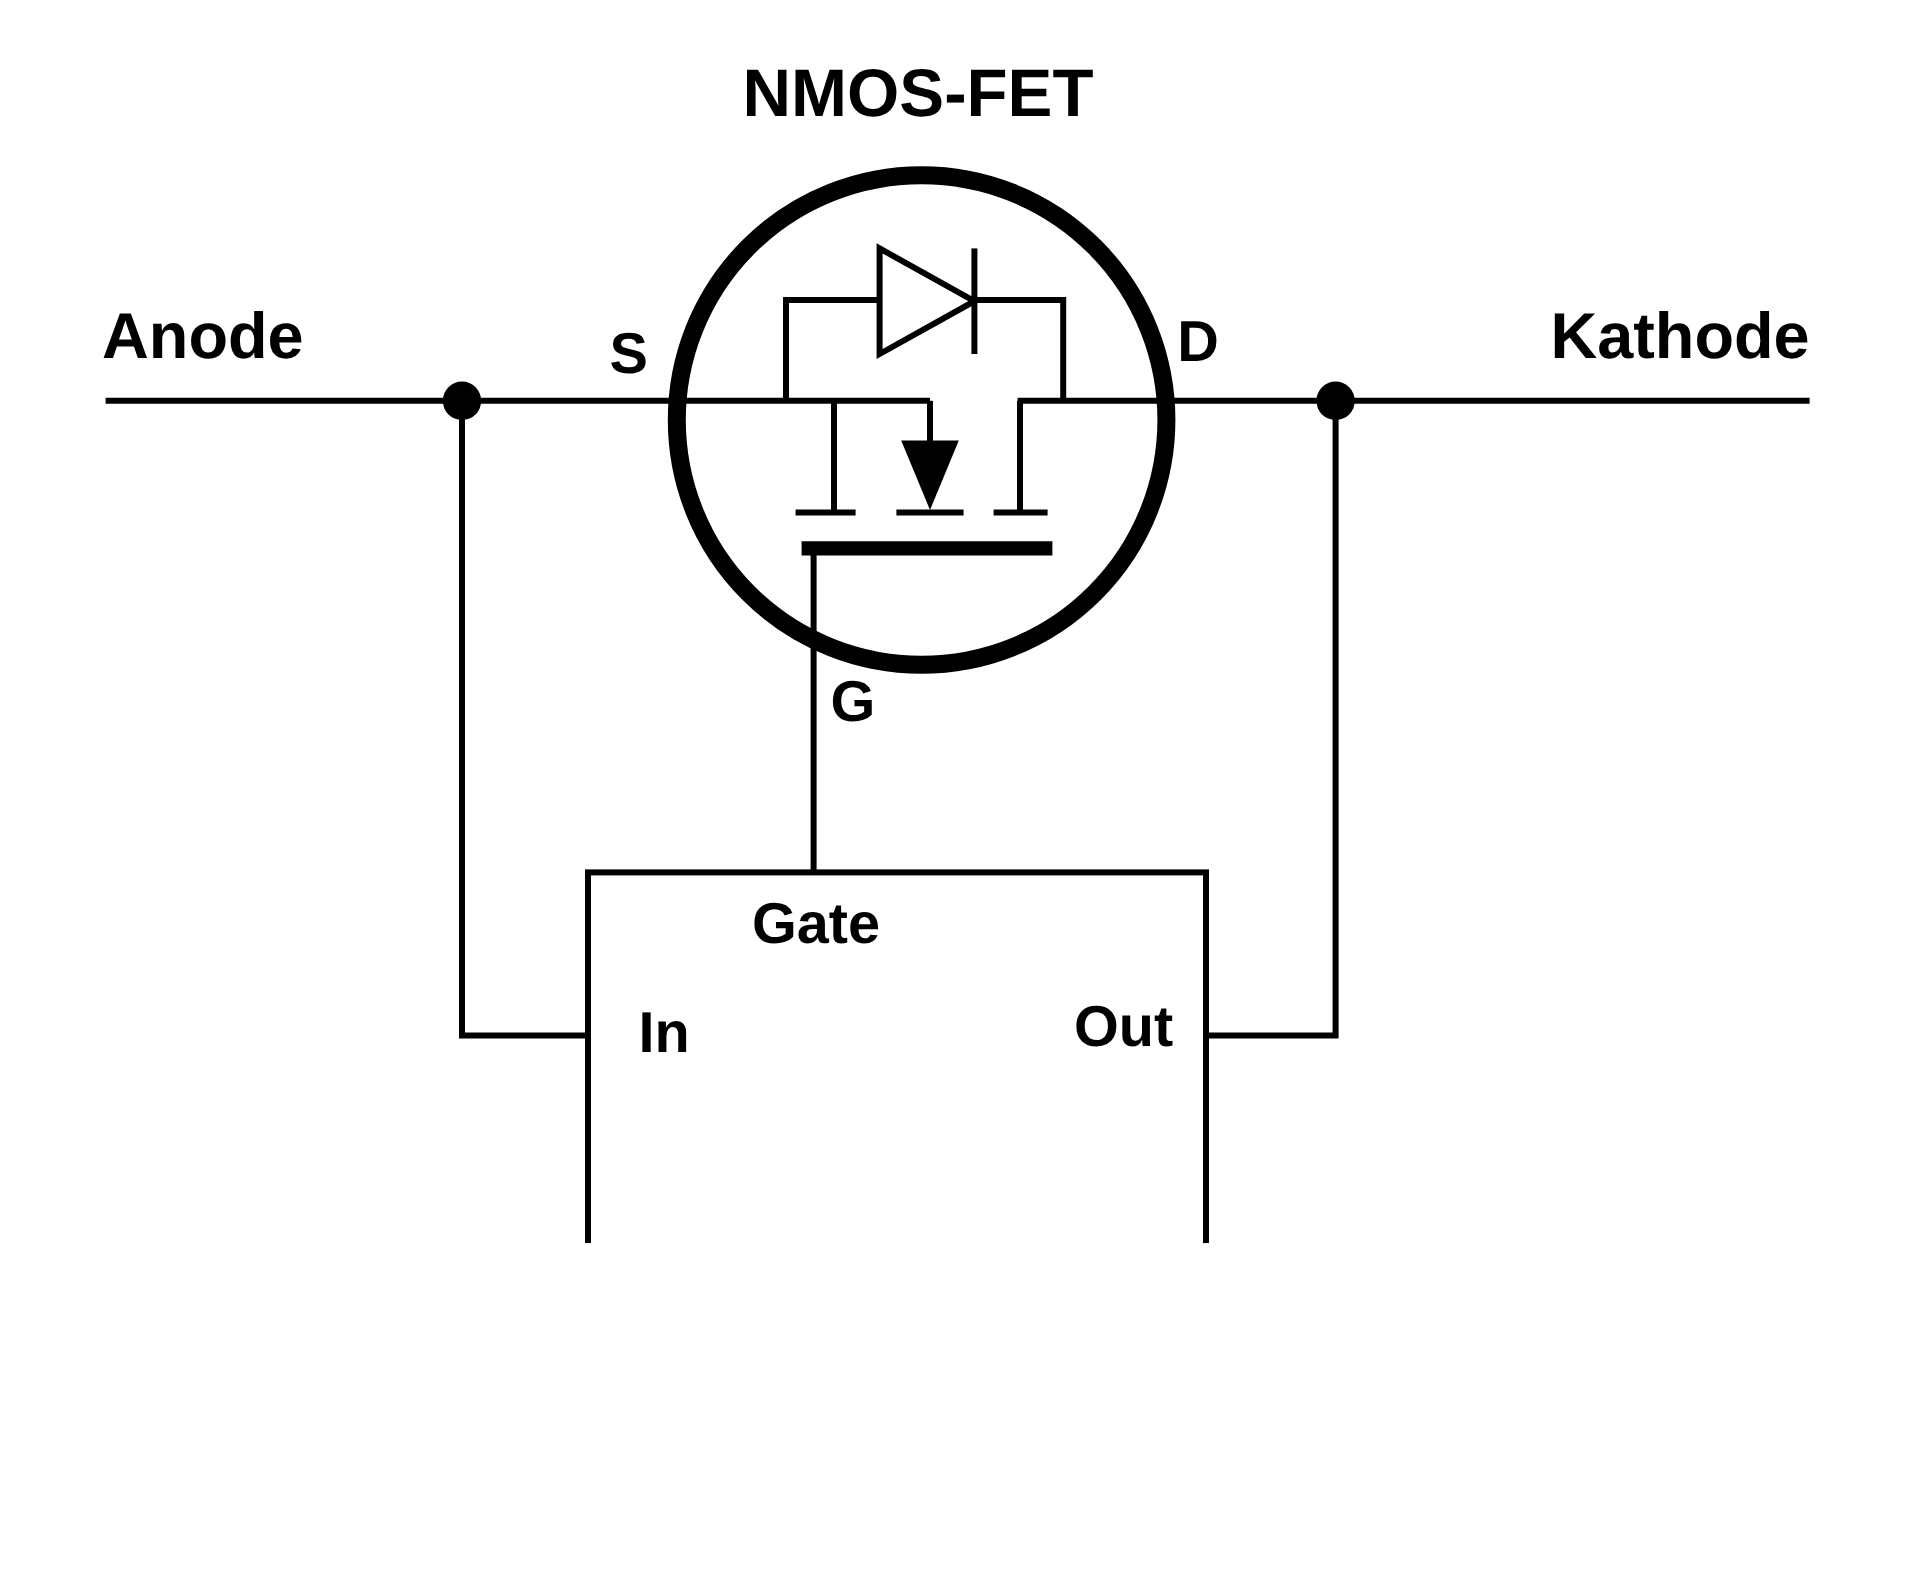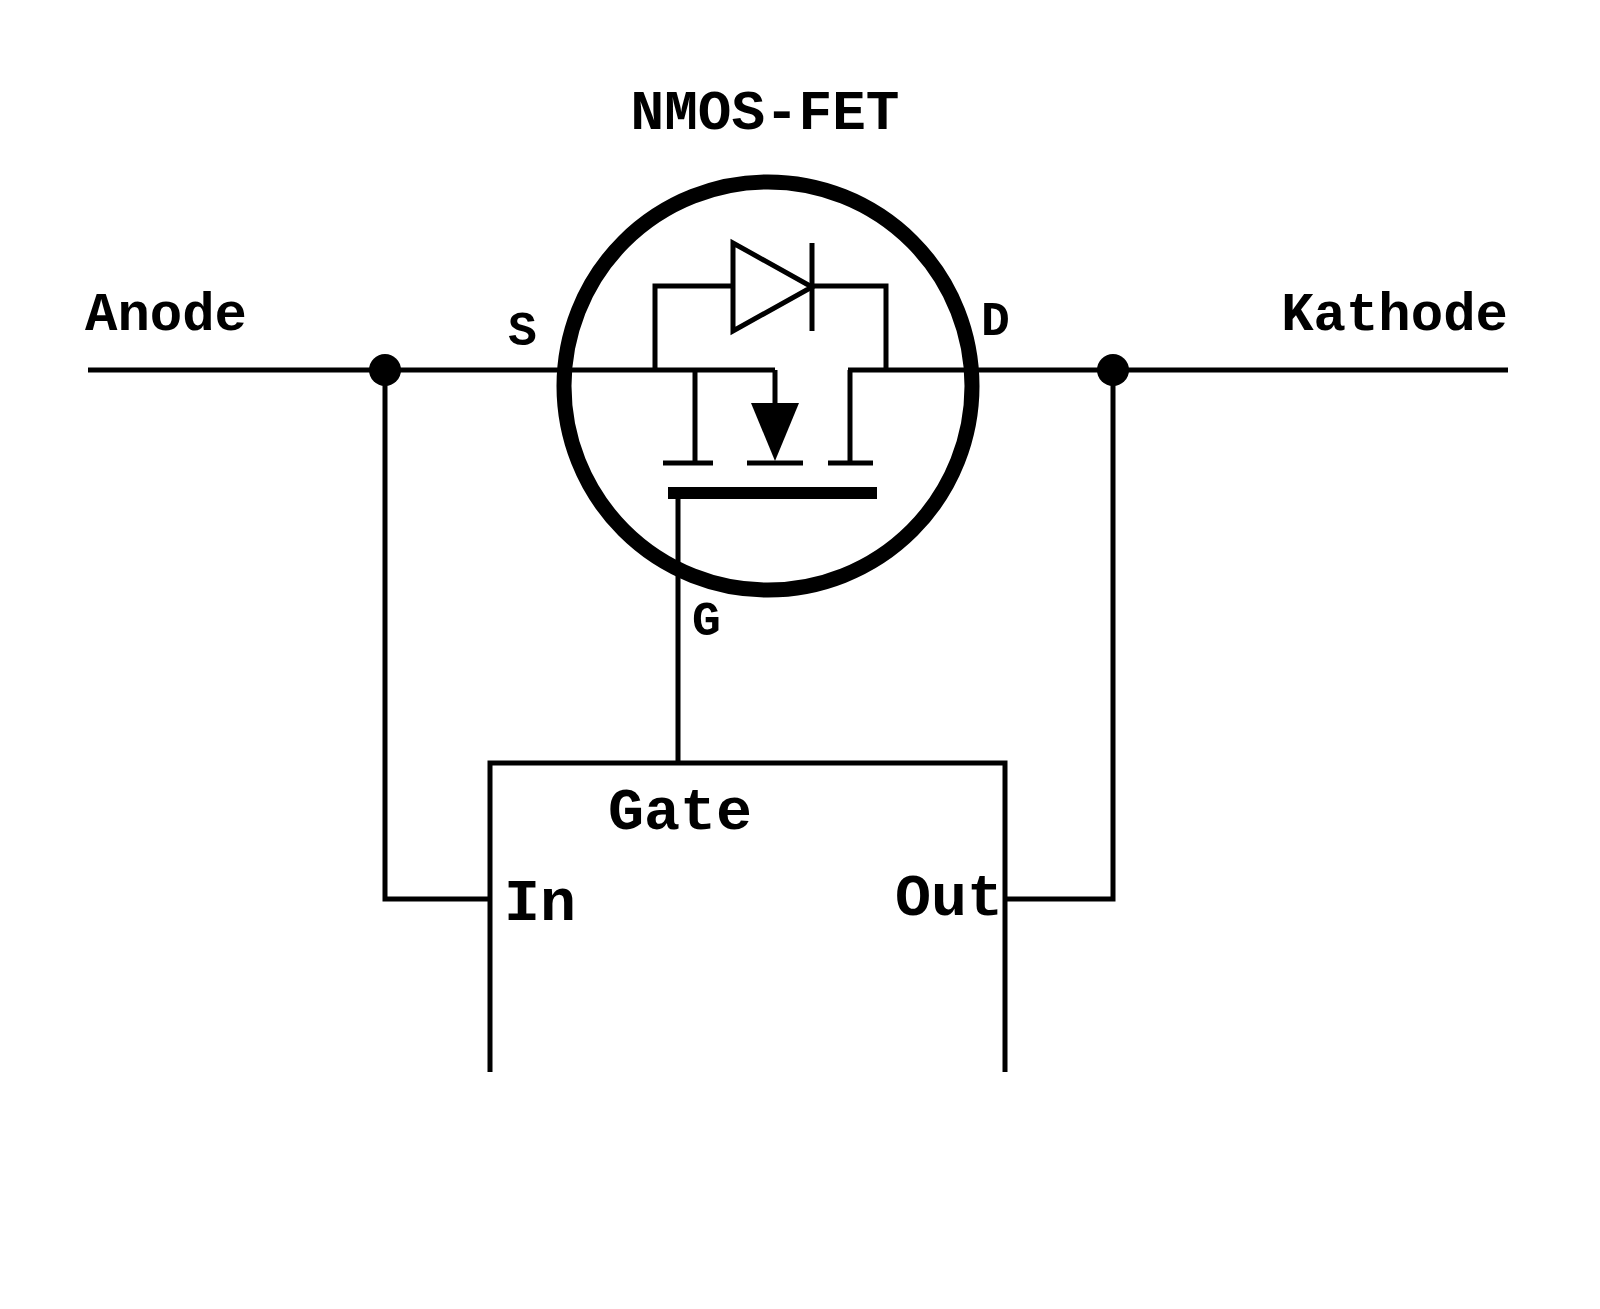--- a/index.html
+++ b/index.html
@@ -2,42 +2,41 @@
 <html style="--ink: #000000; --bg: #ffffff;"><head>
 <meta charset="utf-8">
 <style>
   :root { --ink: #000000; --bg: #ffffff; }
   html, body { margin: 0; padding: 0; background: var(--bg); }
   .stage {
     position: relative;
     width: 1600px;
     height: 1036px;
     background: var(--bg);
-    font-family: Liberation Mono, monospace;
+    font-family: Liberation Sans, sans-serif;
     overflow: hidden;
-    margin-top: 36px;
   }
   svg.canvas {
     position: absolute;
     left: 0; top: 0;
     width: 1600px; height: 1309px;
   }
   .lbl {
     position: absolute;
     color: var(--ink);
     font-weight: 700;
     line-height: 1;
     white-space: nowrap;
     user-select: none;
   }
   .lbl.centered { transform: translateX(-50%); }
   .fs-title { font-size: 56px; }
   .fs-node  { font-size: 54px; }
   .fs-pin   { font-size: 48px; }
-  .fs-port  { font-size: 60px; }
+  .fs-port  { font-size: 48px; }
   .fs-ctrl  { font-size: 80px; letter-spacing: 0px; }
 </style>
 </head>
 <body>
 
 <div class="stage">
 
   <svg class="canvas" viewBox="0 0 1600 1309" fill="none" stroke="#000000" stroke-width="5">
 
     <circle cx="768" cy="350" r="204" stroke-width="15"></circle>
@@ -81,18 +80,18 @@
   <div class="lbl fs-node" style="left:85px; top:253px;">Anode</div>
 
   <div class="lbl fs-pin" style="left:508px; top:272px;">S</div>
 
   <div class="lbl fs-pin" style="left:981px; top:262px;">D</div>
 
   <div class="lbl fs-pin" style="left:692px; top:562px;">G</div>
 
   <div class="lbl centered fs-port" style="left:680px; top:747px;">Gate</div>
 
-  <div class="lbl fs-port" style="left:504px; top:838px;">In</div>
+  <div class="lbl fs-port" style="left:532px; top:838px;">In</div>
 
   <div class="lbl fs-port" style="left:895px; top:833px;text-align:right;">Out</div>
 
 
 </div>
 
 </body></html>

